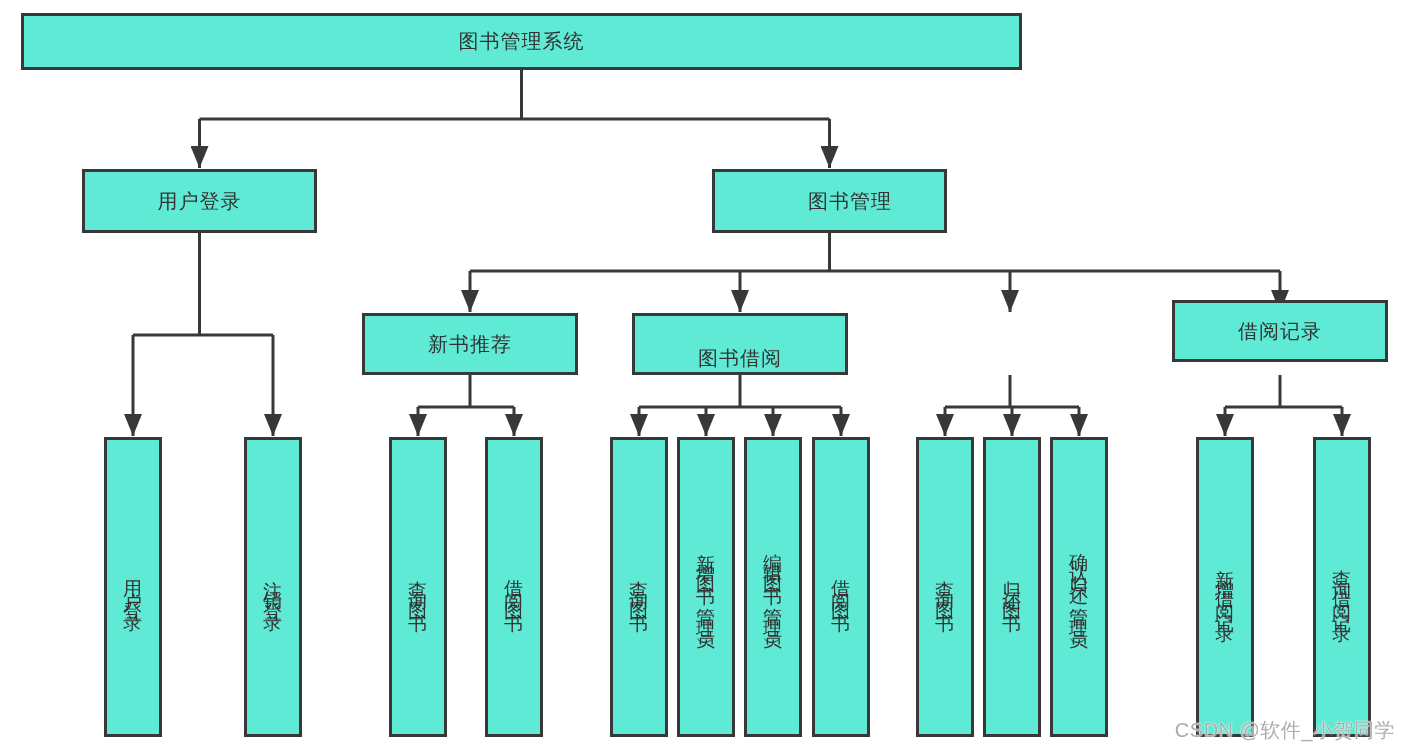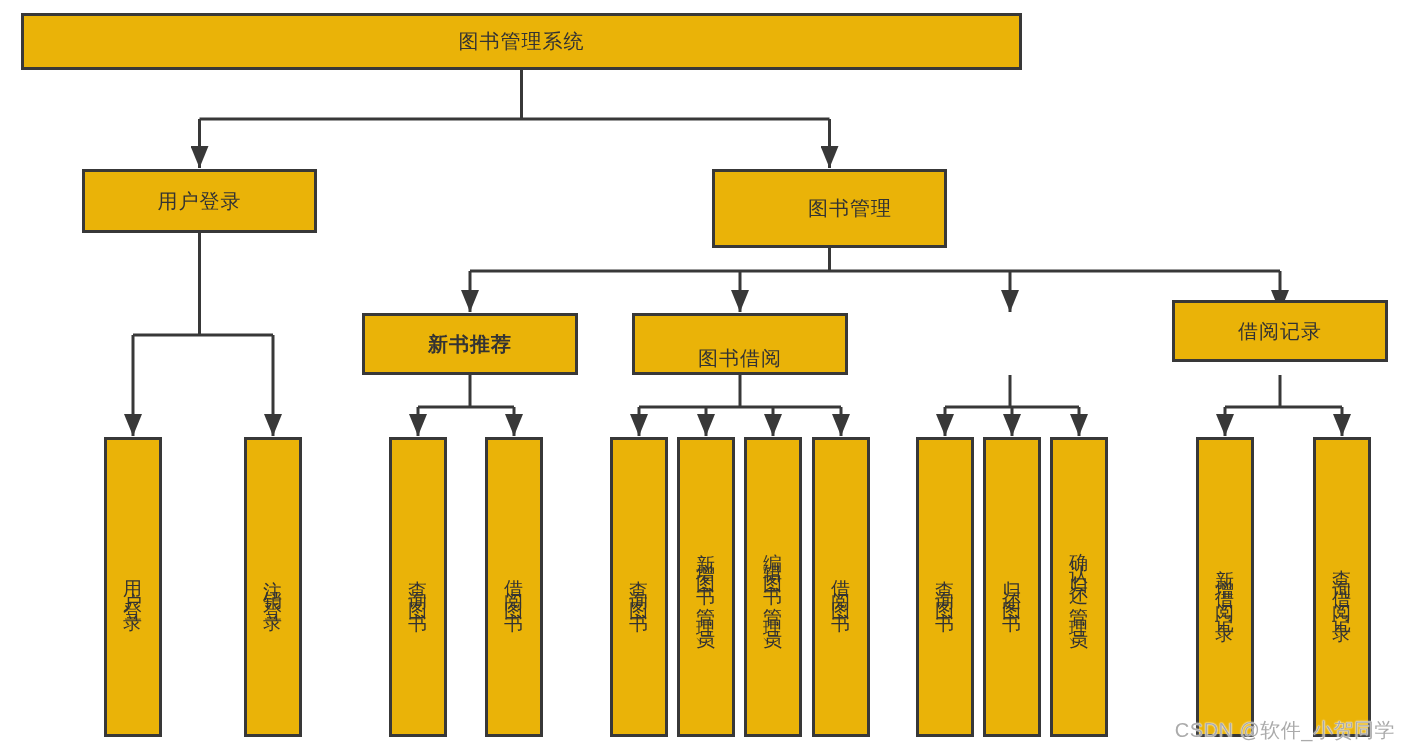--- a/index.html
+++ b/index.html
@@ -20,21 +20,21 @@
     left: 0; top: 0;
     width: 1405px; height: 747px;
     z-index: 0;
     pointer-events: none;
   }
   .connectors line { stroke: #383838; stroke-width: 3; }
   .node {
     position: absolute;
     box-sizing: border-box;
     border: 3px solid #383838;
-    background: #eab308;
+    background: #5eead4;
     display: flex;
     align-items: center;
     justify-content: center;
     z-index: 1;
   }
   .node.h span {
     font-size: 20px;
     color: #333333;
     letter-spacing: 1px;
     white-space: nowrap;
@@ -43,22 +43,22 @@
     writing-mode: vertical-rl;
     text-orientation: mixed;
     font-size: 19px;
     letter-spacing: 11px;
     color: #333333;
     line-height: 1;
   }
   
   .n-root { left: 21px;  top: 13px;  width: 1001px; height: 57px; }
   .n-l2a  { left: 82px;  top: 169px; width: 235px;  height: 64px; }
-  .n-l2b  { left: 712px; top: 169px; width: 235px;  height: 79px; padding-left: 41px; }
-  .n-l3a  { left: 362px;  top: 313px; width: 216px; height: 62px; font-weight: bold; }
+  .n-l2b  { left: 712px; top: 169px; width: 235px;  height: 64px; padding-left: 41px; }
+  .n-l3a  { left: 362px;  top: 313px; width: 216px; height: 62px; }
   .n-l3b  { left: 632px;  top: 313px; width: 216px; height: 62px; align-items: flex-end; }
   .n-l3c  { left: 902px;  top: 313px; width: 216px; height: 62px; }
   .n-l3d  { left: 1172px; top: 300px; width: 216px; height: 62px; }
   .leaf   { top: 437px; width: 58px; height: 300px; }
   .n-a1 { left: 104px; }  .n-a2 { left: 244px; }
   .n-b1 { left: 389px; }  .n-b2 { left: 485px; }
   .n-c1 { left: 610px; }  .n-c2 { left: 677px; }
   .n-c3 { left: 744px; }  .n-c4 { left: 812px; }
   .n-d1 { left: 916px; }  .n-d2 { left: 983px; }
   .n-d3 { left: 1050px; }

